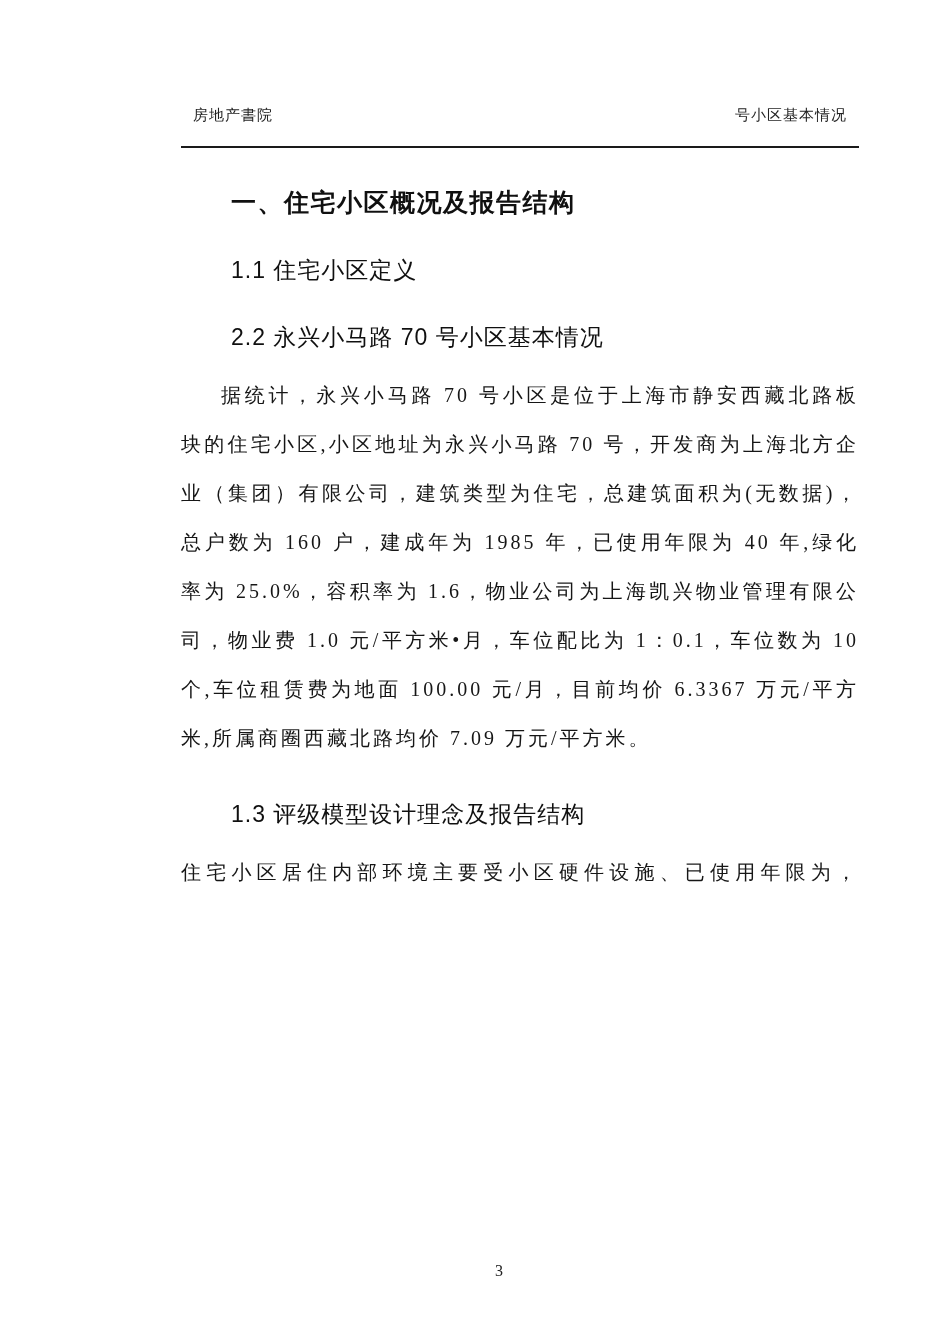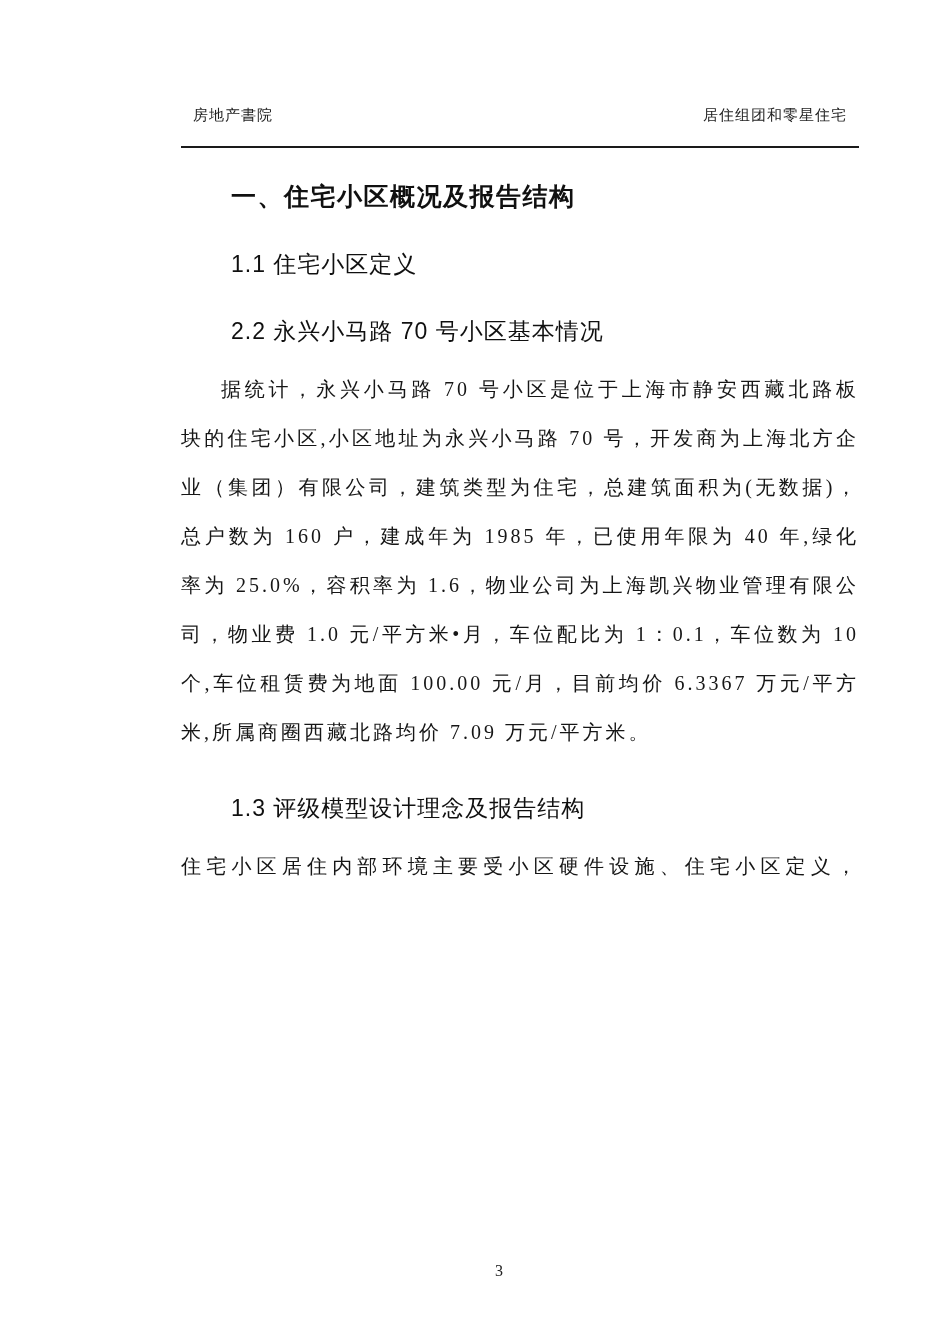--- a/index.html
+++ b/index.html
@@ -27,21 +27,21 @@
     align-items: flex-end;
     font-size: 15px;
     letter-spacing: 1px;
     padding-bottom: 9px;
     border-bottom: 2px solid #1a1a1a;
     color: #222222;
   }
   
   .doc-content {
     position: absolute;
-    top: 122px;
+    top: 128px;
     left: 145px;
     width: 678px;
   }
   .chapter-title {
     font-family: "Liberation Sans", "DejaVu Sans", sans-serif;
     font-size: 25px;
     font-weight: 700;
     letter-spacing: 1.5px;
     margin: 22px 0 0 50px;
     color: #101010;
@@ -78,34 +78,34 @@
     color: #222222;
   }
 </style>
 </head>
 <body>
 
 <div class="page">
 
   <header class="doc-header">
     <span class="header-left">房地产書院</span>
-    <span class="header-right">居住组团和零星住宅</span>
+    <span class="header-right">号小区基本情况</span>
   </header>
 
   <main class="doc-content">
 
     <h1 class="chapter-title">一、住宅小区概况及报告结构</h1>
 
     <h2 class="section-title">1.1 住宅小区定义</h2>
 
     <h2 class="section-title">2.2 永兴小马路 70 号小区基本情况</h2>
     <p class="body-text">据统计，永兴小马路 70 号小区是位于上海市静安西藏北路板块的住宅小区,小区地址为永兴小马路 70 号，开发商为上海北方企业（集团）有限公司，建筑类型为住宅，总建筑面积为(无数据)，总户数为 160 户，建成年为 1985 年，已使用年限为 40 年,绿化率为 25.0%，容积率为 1.6，物业公司为上海凯兴物业管理有限公司，物业费 1.0 元/平方米•月，车位配比为 1：0.1，车位数为 10 个,车位租赁费为地面 100.00 元/月，目前均价 6.3367 万元/平方米,所属商圈西藏北路均价 7.09 万元/平方米。</p>
 
     <h2 class="section-title">1.3 评级模型设计理念及报告结构</h2>
-    <p class="body-text no-indent">住宅小区居住内部环境主要受小区硬件设施、住宅小区定义，</p>
+    <p class="body-text no-indent">住宅小区居住内部环境主要受小区硬件设施、已使用年限为，</p>
 
   </main>
 
   <footer class="doc-footer">
     <span>3</span>
   </footer>
 
 </div>
 
 </body></html>

